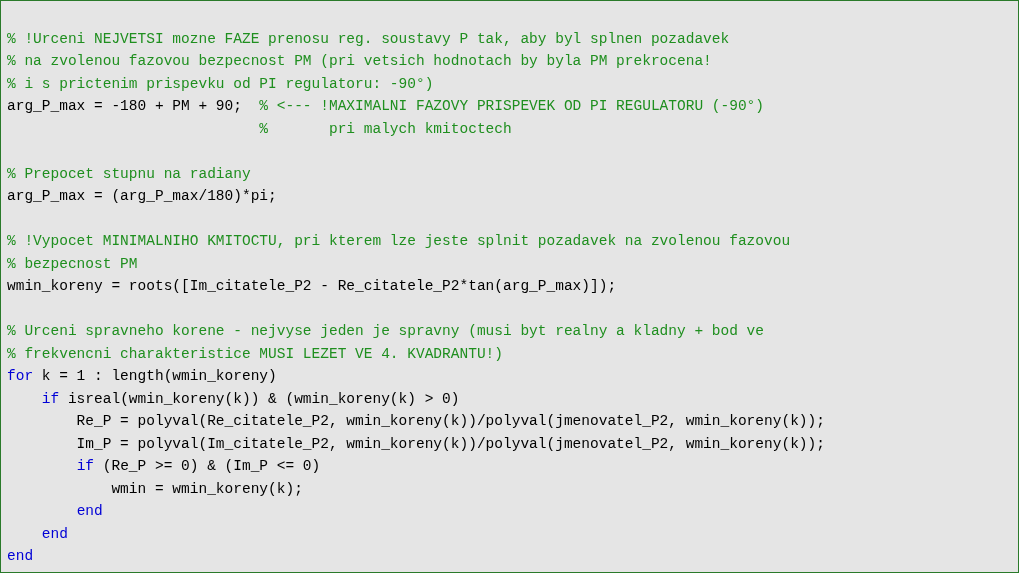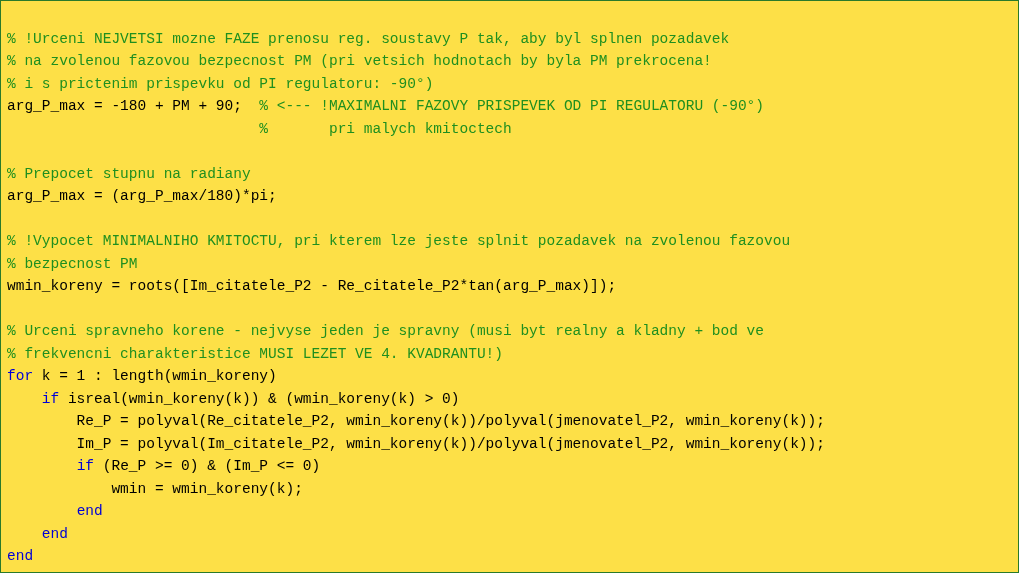--- a/index.html
+++ b/index.html
@@ -3,21 +3,21 @@
 <meta charset="utf-8">
 <style>
   body {
     margin: 0;
     padding: 0;
     background: #fff;
   }
   .code-block {
     width: 1019px;
     box-sizing: border-box;
-    background: #fde047;
+    background: #e5e5e5;
     border: 1px solid #2a7a2a;
     padding: 4px 6px;
     font-family: "Courier New", Courier, monospace;
     font-size: 14.5px;
     line-height: 22.5px;
     white-space: pre;
     color: #000;
     overflow: hidden;
   }
   .c  { color: #1f8f1f; }   

